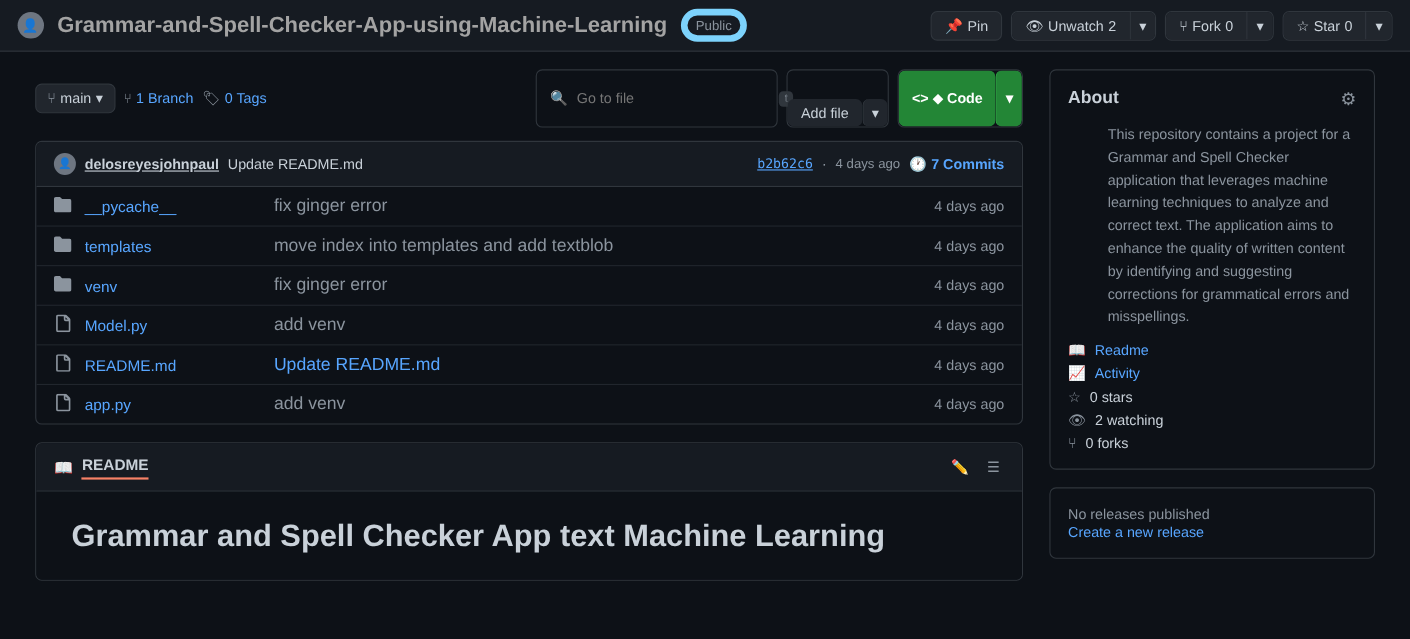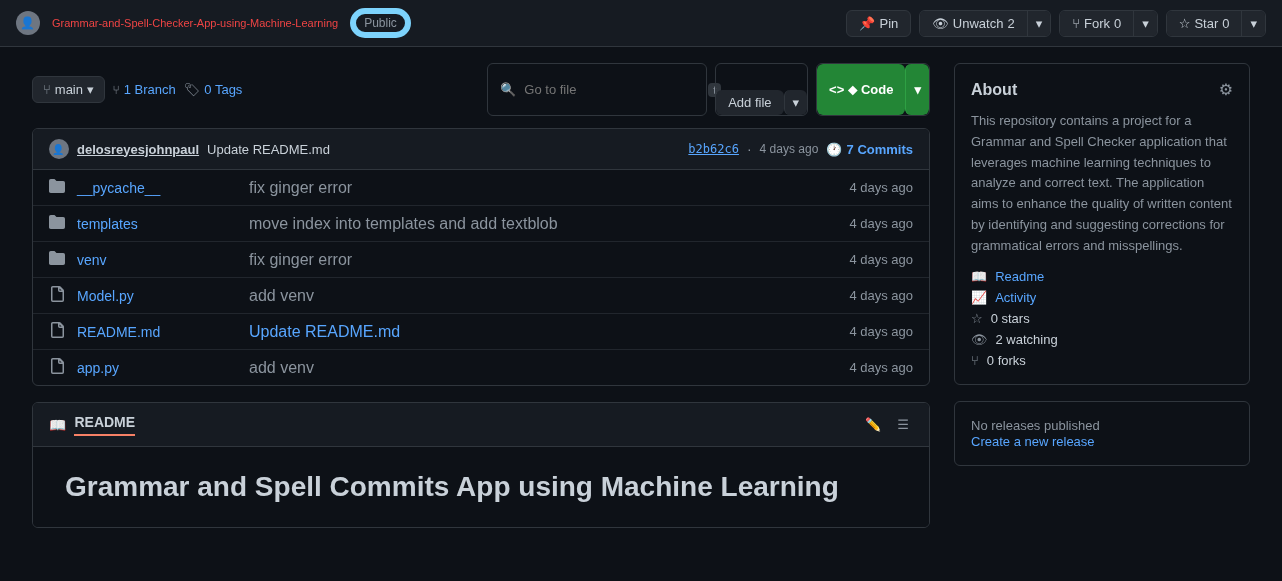--- a/index.html
+++ b/index.html
@@ -20,21 +20,21 @@
       border-bottom: 1px solid #30363d;
       gap: 12px;
     }
     .repo-avatar {
       width: 24px; height: 24px; border-radius: 50%;
       background: #6e7681;
       display: flex; align-items: center; justify-content: center;
       font-size: 12px; color: #c9d1d9;
     }
     .repo-name {
-      font-size: 11px; font-weight: 400; color: #ef4444;
+      font-size: 20px; font-weight: 700; color: #a3a3a3;
       text-decoration: none;
     }
     .badge-public {
       background: transparent;
       border: 6px solid #7dd3fc;
       color: #8b949e;
       border-radius: 20px;
       padding: 2px 8px;
       font-size: 12px;
     }
@@ -282,20 +282,21 @@
     .about-title {
       font-weight: 600;
       font-size: 16px;
       color: #c9d1d9;
     }
     .about-desc {
       color: #8b949e;
       font-size: 13px;
       line-height: 1.6;
       margin-bottom: 12px;
+      margin-left: 36px;
     }
     .about-links { display: flex; flex-direction: column; gap: 6px; }
     .about-link {
       display: flex;
       align-items: center;
       gap: 8px;
       color: #58a6ff;
       font-size: 13px;
       text-decoration: none;
     }
@@ -488,21 +489,21 @@
         <span style="color:#8b949e">📖</span>
         <span class="readme-header-title">
           <span class="readme-title-underline">README</span>
         </span>
         <div class="readme-header-actions">
           <button class="nav-btn" style="background:transparent;border:none;color:#8b949e;cursor:pointer;padding:4px;">✏️</button>
           <button class="nav-btn" style="background:transparent;border:none;color:#8b949e;cursor:pointer;padding:4px;">☰</button>
         </div>
       </div>
       <div class="readme-body">
-        <h1 class="readme-h1">Grammar and Spell Commits App using Machine Learning</h1>
+        <h1 class="readme-h1">Grammar and Spell Checker App text Machine Learning</h1>
       </div>
     </div>
 
   </div>
 
   <div class="sidebar">
 
     <div class="about-box">
       <div class="about-header">
         <span class="about-title">About</span>

